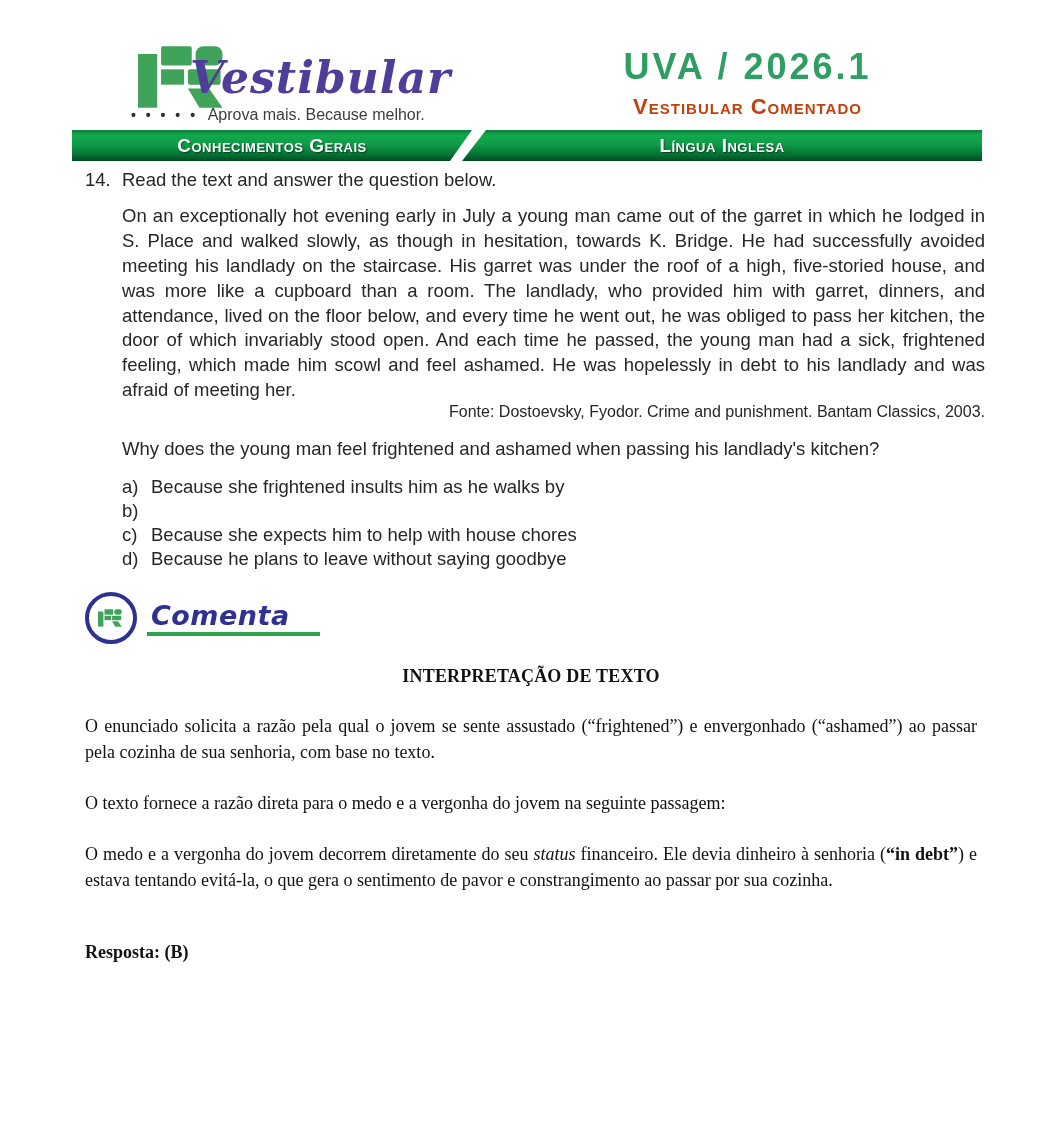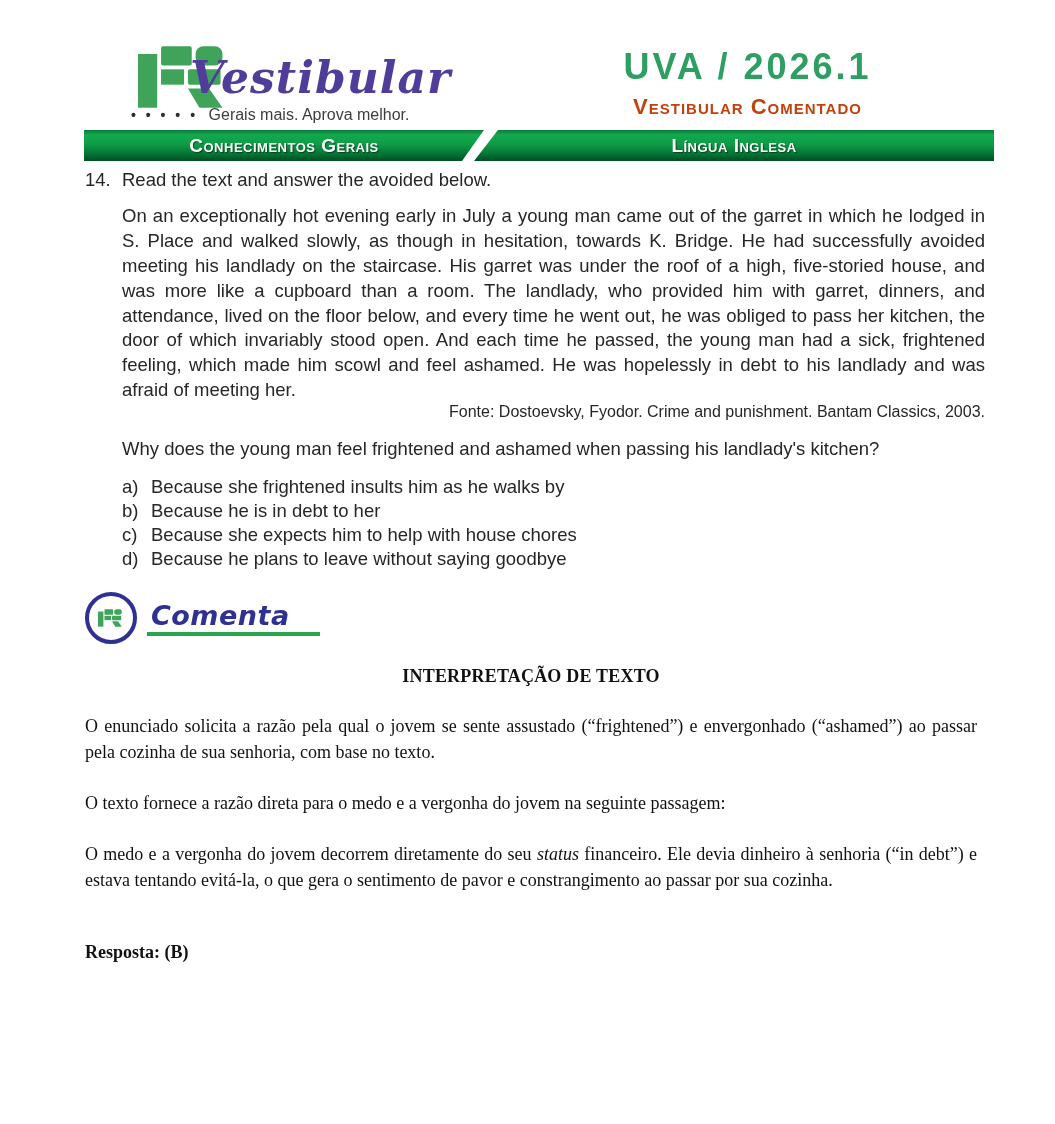--- a/index.html
+++ b/index.html
@@ -27,21 +27,20 @@
     position:absolute;left:520px;top:94px;width:455px;text-align:center;
     font-size:22px;font-weight:bold;color:#c2410c;font-variant:small-caps;letter-spacing:1px;
   }
   
   .banner{
     position:absolute;top:130px;height:31px;
     background:linear-gradient(180deg,#0d7a3a 0%,#12a94e 16%,#0f9c47 45%,#047434 78%,#004d22 100%);
     color:#ffffff;font-weight:bold;font-variant:small-caps;font-size:19px;letter-spacing:0.5px;
     display:flex;align-items:center;justify-content:center;
     text-shadow:1px 1px 1px rgba(0,0,0,0.45);
-    margin-left:12px;
   }
   .banner-left{left:72px;width:400px;clip-path:polygon(0 0,100% 0,calc(100% - 22px) 100%,0 100%);}
   .banner-right{left:462px;width:520px;clip-path:polygon(24px 0,100% 0,100% 100%,0 100%);}
   
   .question-section{margin:28px 70px 0 85px;font-size:18.5px;color:#262626;}
   .q-row{display:flex;}
   .q-num{flex:0 0 37px;}
   .q-body{flex:1;}
   .passage{margin-top:13px;text-align:justify;line-height:1.345;}
   .source-line{text-align:right;font-size:16px;}
@@ -61,21 +60,21 @@
     font-family:"DejaVu Sans",sans-serif;font-style:italic;font-weight:bold;
     font-size:27px;color:#2F3192;letter-spacing:0.5px;
   }
   
   .commentary{margin:20px 78px 0 85px;font-family:"Liberation Serif",serif;font-size:18px;line-height:1.44;color:#111;}
   .c-heading{text-align:center;font-weight:bold;font-size:18px;letter-spacing:0.2px;margin-bottom:24px;}
   .c-par{text-align:justify;margin:0 0 25px 0;}
   .c-quote{font-weight:bold;margin:0 0 25px 0;}
   .c-answer{font-weight:bold;margin-top:46px;}
   .it{font-style:italic;}
-  .bd{font-weight:normal;}
+  .bd{font-weight:bold;}
 </style>
 </head>
 <body>
 
 <div class="header">
 
   <svg class="fb-mark" viewBox="0 0 100 64" aria-hidden="true">
     <g fill="#3FA45A">
       <rect x="0" y="8" width="20" height="56"></rect>
       <rect x="24" y="0" width="32" height="20" rx="2"></rect>
@@ -83,51 +82,50 @@
       <rect x="60" y="0" width="28" height="20" rx="8"></rect>
       <rect x="52" y="24" width="34" height="16" rx="2"></rect>
       <polygon points="52,44 74,44 88,64 64,64"></polygon>
     </g>
   </svg>
 
   <div class="brand-script">Vestibular</div>
 
   <div class="brand-tagline">
     <span class="dots">• • • • •</span>
-    <span>Gerais mais. Aprova melhor.</span>
+    <span>Aprova mais. Because melhor.</span>
   </div>
 
   <div class="hdr-title">UVA / 2026.1</div>
   <div class="hdr-subtitle">Vestibular Comentado</div>
 
   <div class="banner banner-left">Conhecimentos Gerais</div>
   <div class="banner banner-right">Língua Inglesa</div>
 </div>
 
 <div class="question-section">
   <div class="q-row">
     <div class="q-num">14.</div>
-    <div class="q-body">Read the text and answer the avoided below.</div>
+    <div class="q-body">Read the text and answer the question below.</div>
   </div>
 
   <div class="q-row">
     <div class="q-num"></div>
     <div class="q-body">
       <p class="passage" style="margin:0;margin-top:13px;">On an exceptionally hot evening early in July a young man came out of the garret in which he lodged in S. Place and walked slowly, as though in hesitation, towards K. Bridge. He had successfully avoided meeting his landlady on the staircase. His garret was under the roof of a high, five-storied house, and was more like a cupboard than a room. The landlady, who provided him with garret, dinners, and attendance, lived on the floor below, and every time he went out, he was obliged to pass her kitchen, the door of which invariably stood open. And each time he passed, the young man had a sick, frightened feeling, which made him scowl and feel ashamed. He was hopelessly in debt to his landlady and was afraid of meeting her.</p>
       <div class="source-line">Fonte: Dostoevsky, Fyodor. Crime and punishment. Bantam Classics, 2003.</div>
       <div class="stem">Why does the young man feel frightened and ashamed when passing his landlady's kitchen?</div>
 
       <div class="options">
         <div class="option">
           <span class="opt-letter">a)</span>
           <span>Because she frightened insults him as he walks by</span>
         </div>
         <div class="option">
           <span class="opt-letter">b)</span>
-          <span>Because he is in debt to her</span>
         </div>
         <div class="option">
           <span class="opt-letter">c)</span>
           <span>Because she expects him to help with house chores</span>
         </div>
         <div class="option">
           <span class="opt-letter">d)</span>
           <span>Because he plans to leave without saying goodbye</span>
         </div>
       </div>

